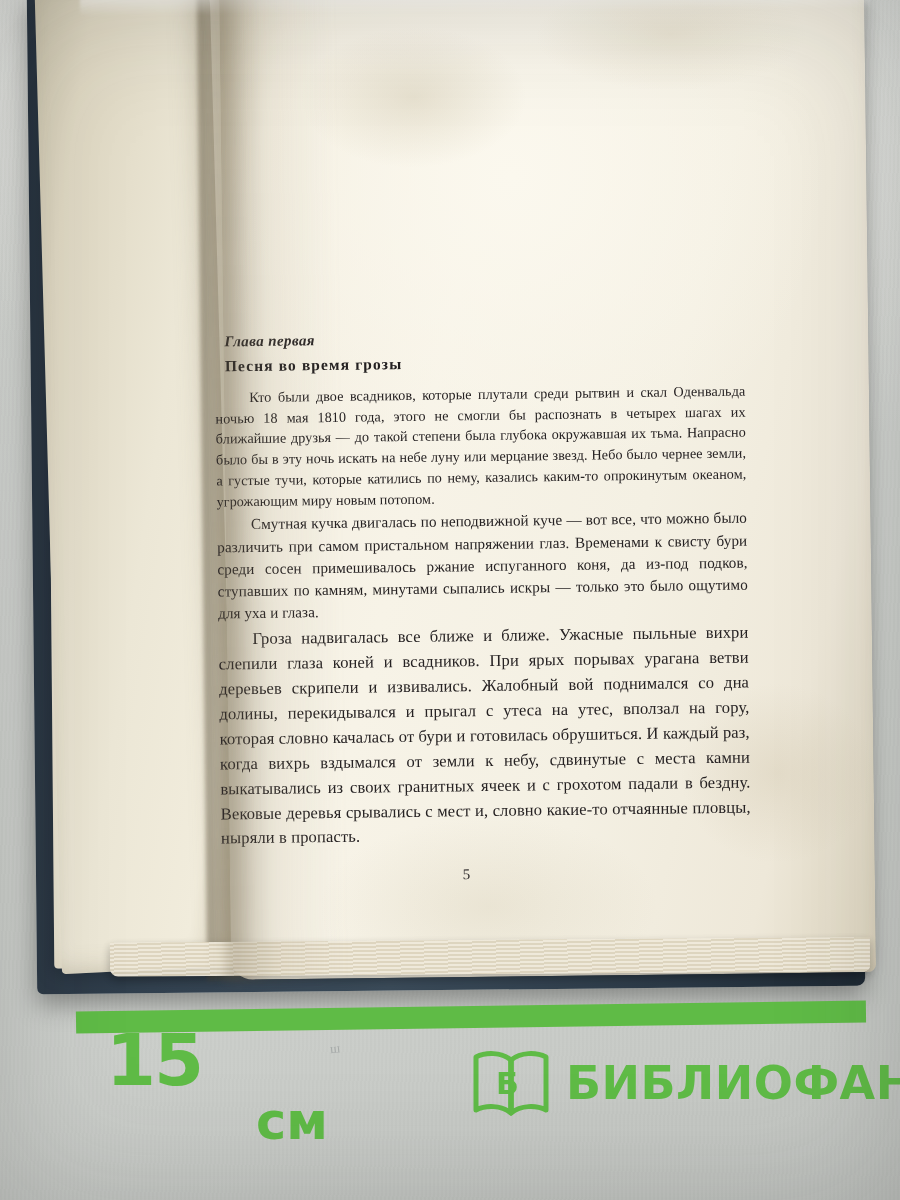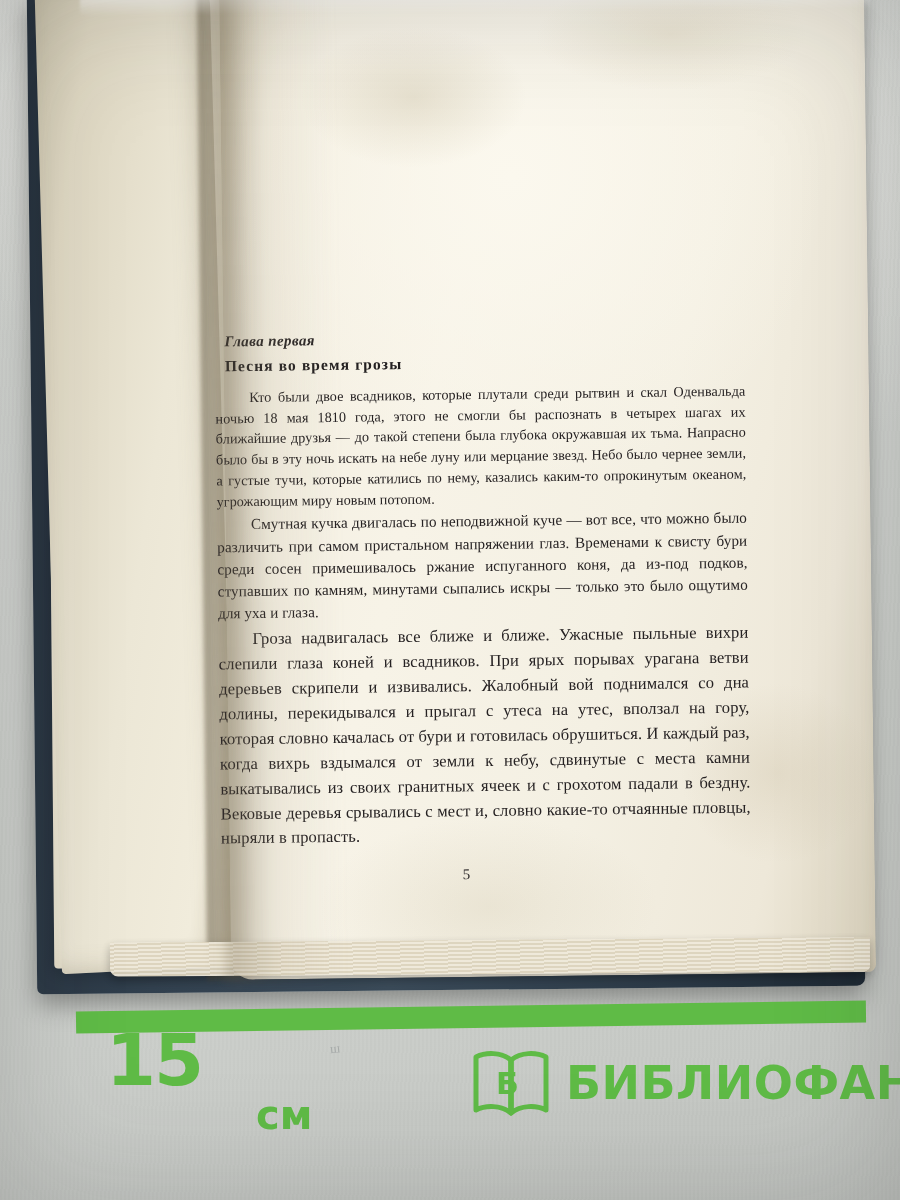--- a/index.html
+++ b/index.html
@@ -233,21 +233,21 @@
     line-height: 1;
     color: #5fbb46;
     letter-spacing: -2px;
   }
   .ruler-unit {
     position: absolute;
     left: 188px;
     top: 92px;
     font-family: "DejaVu Sans", sans-serif;
     font-weight: 700;
-    font-size: 40px;
+    font-size: 51px;
     color: #5fbb46;
   }
   .brand {
     position: absolute;
     left: 400px;
     top: 44px;
     display: flex;
     align-items: center;
     gap: 12px;
   }

